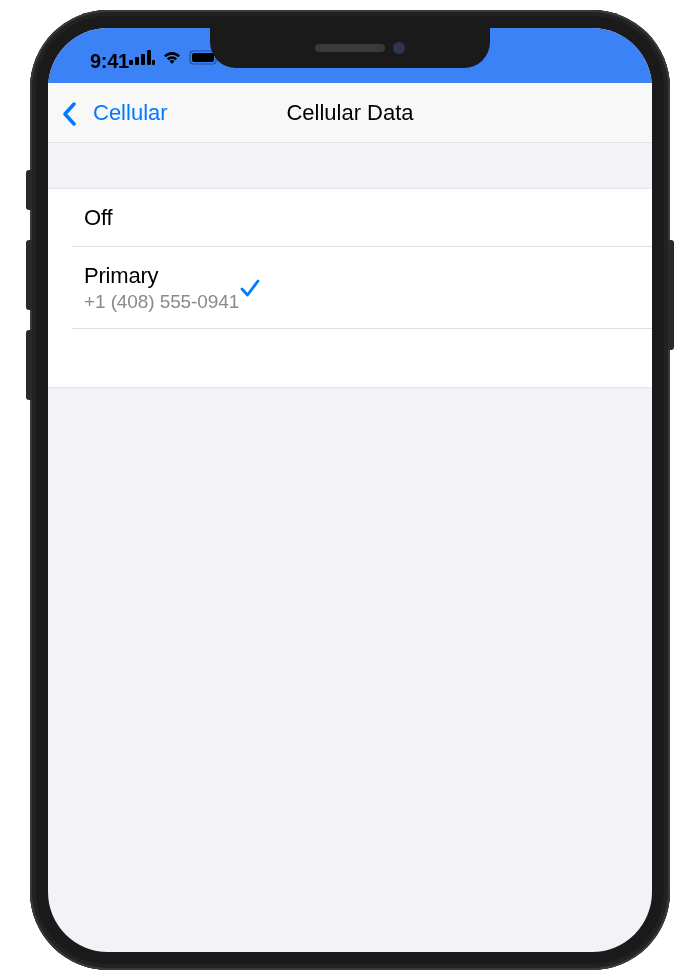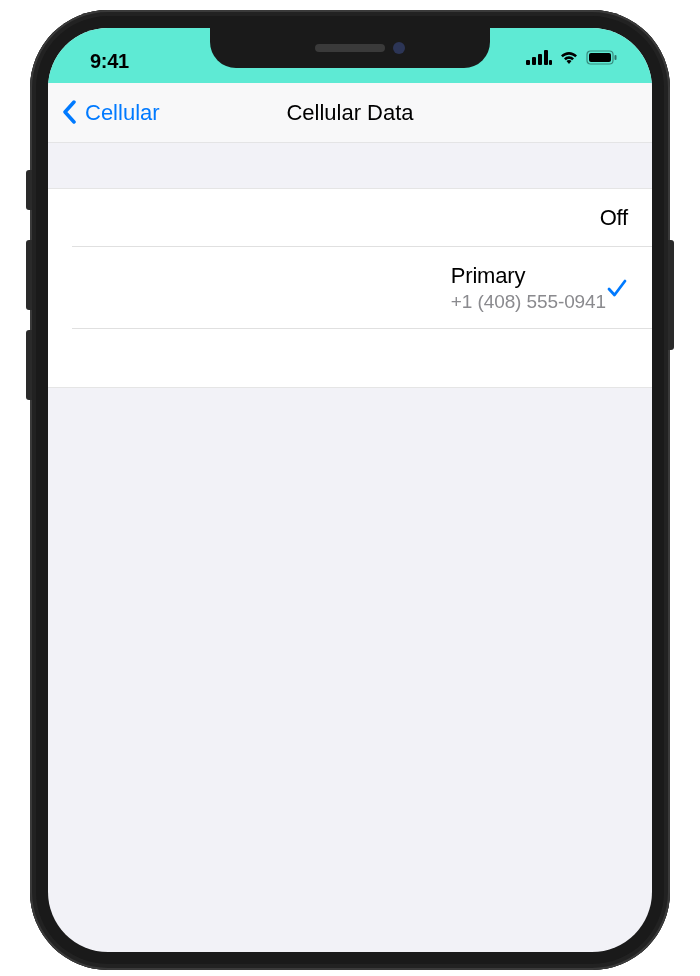--- a/index.html
+++ b/index.html
@@ -96,24 +96,23 @@
       width: 12px;
       height: 12px;
       background: #2c3556;
       border-radius: 50%;
       position: absolute;
       right: 85px;
     }
     .status-bar {
       height: 55px;
       display: flex;
-      justify-content: space-between;
       align-items: flex-start;
       padding: 22px 34px 0 42px;
-      background: #5eead4;
+      background: #3b82f6;
     }
     .status-time {
       font-size: 20px;
       font-weight: 600;
       letter-spacing: -0.3px;
     }
     .status-icons {
       display: flex;
       align-items: center;
       gap: 7px;
@@ -125,26 +124,26 @@
       height: 60px;
       background: #f8f8f9;
       border-bottom: 1px solid rgba(0,0,0,0.08);
       display: flex;
       align-items: center;
       position: relative;
       padding: 0 14px;
     }
     .back-button {
       display: flex;
-      align-items: flex-start;
+      align-items: flex-end;
       color: #007aff;
       font-size: 22px;
       font-weight: 400;
       cursor: pointer;
-      gap: 8px;
+      gap: 16px;
     }
     .back-chevron svg {
       display: block;
     }
     .nav-title {
       position: absolute;
       left: 50%;
       transform: translateX(-50%);
       font-size: 22px;
       font-weight: 400;
@@ -155,22 +154,22 @@
     }
     .list-group {
       margin-top: 45px;
       background: #fff;
       border-top: 1px solid rgba(0,0,0,0.1);
       border-bottom: 1px solid rgba(0,0,0,0.1);
     }
     .list-row {
       display: flex;
       align-items: center;
-      justify-content: flex-end;
-      padding: 16px 24px;
+      justify-content: flex-start;
+      padding: 16px 36px;
       min-height: 58px;
       position: relative;
       cursor: pointer;
     }
     .list-row:not(:last-child)::after {
       content: "";
       position: absolute;
       left: 24px;
       right: 0;
       bottom: 0;

